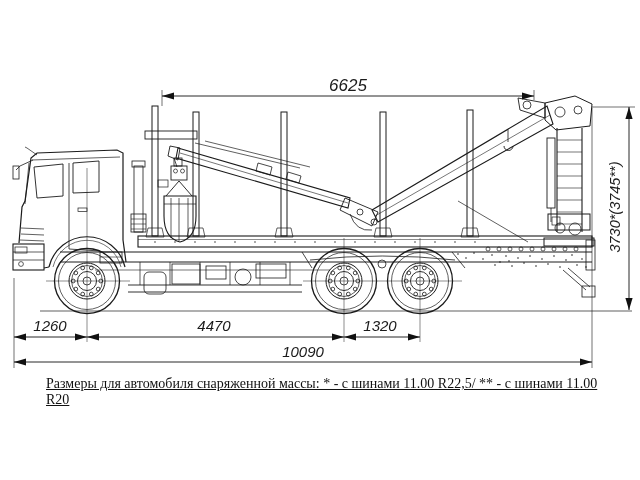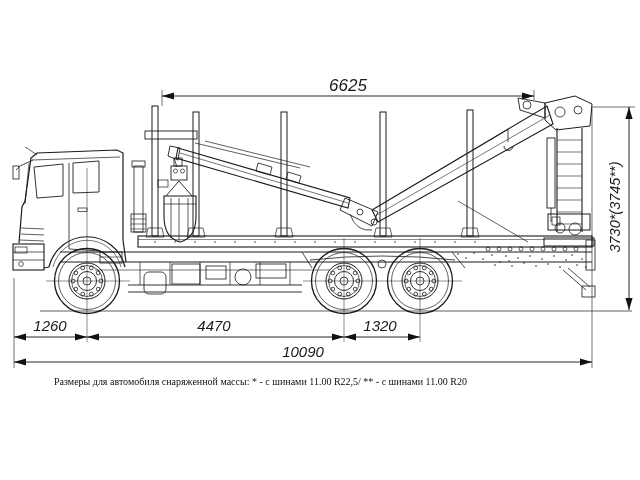--- a/index.html
+++ b/index.html
@@ -1,21 +1,21 @@
 <!DOCTYPE html>
 <html><head>
 <meta charset="utf-8">
 <style>
   html,body{margin:0;padding:0;background:#fff;}
   .page{position:relative;width:640px;height:480px;background:#ffffff;overflow:hidden;
         font-family:"Liberation Sans",sans-serif;}
   svg{position:absolute;left:0;top:0;}
   .dim-text{font-family:"Liberation Sans",sans-serif;font-style:italic;fill:#1b1b1b;}
-  .caption{position:absolute;left:54px;top:376px;width:575px;
-           font-family:"Liberation Serif",serif;font-size:10px;color:#111;}
+  .caption{position:absolute;left:46px;top:376px;width:575px;
+           font-family:"Liberation Serif",serif;font-size:14px;color:#111;text-decoration:underline;}
 </style>
 </head>
 <body>
 
 <div class="page">
 
 <svg width="640" height="480" viewBox="0 0 640 480">
   <defs>
     <marker id="arr" markerUnits="userSpaceOnUse" markerWidth="14" markerHeight="10" viewBox="0 0 14 10" refX="13" refY="5" orient="auto-start-reverse">
       <path d="M13,5 L1,1.4 L1,8.6 Z" fill="#111"></path>

